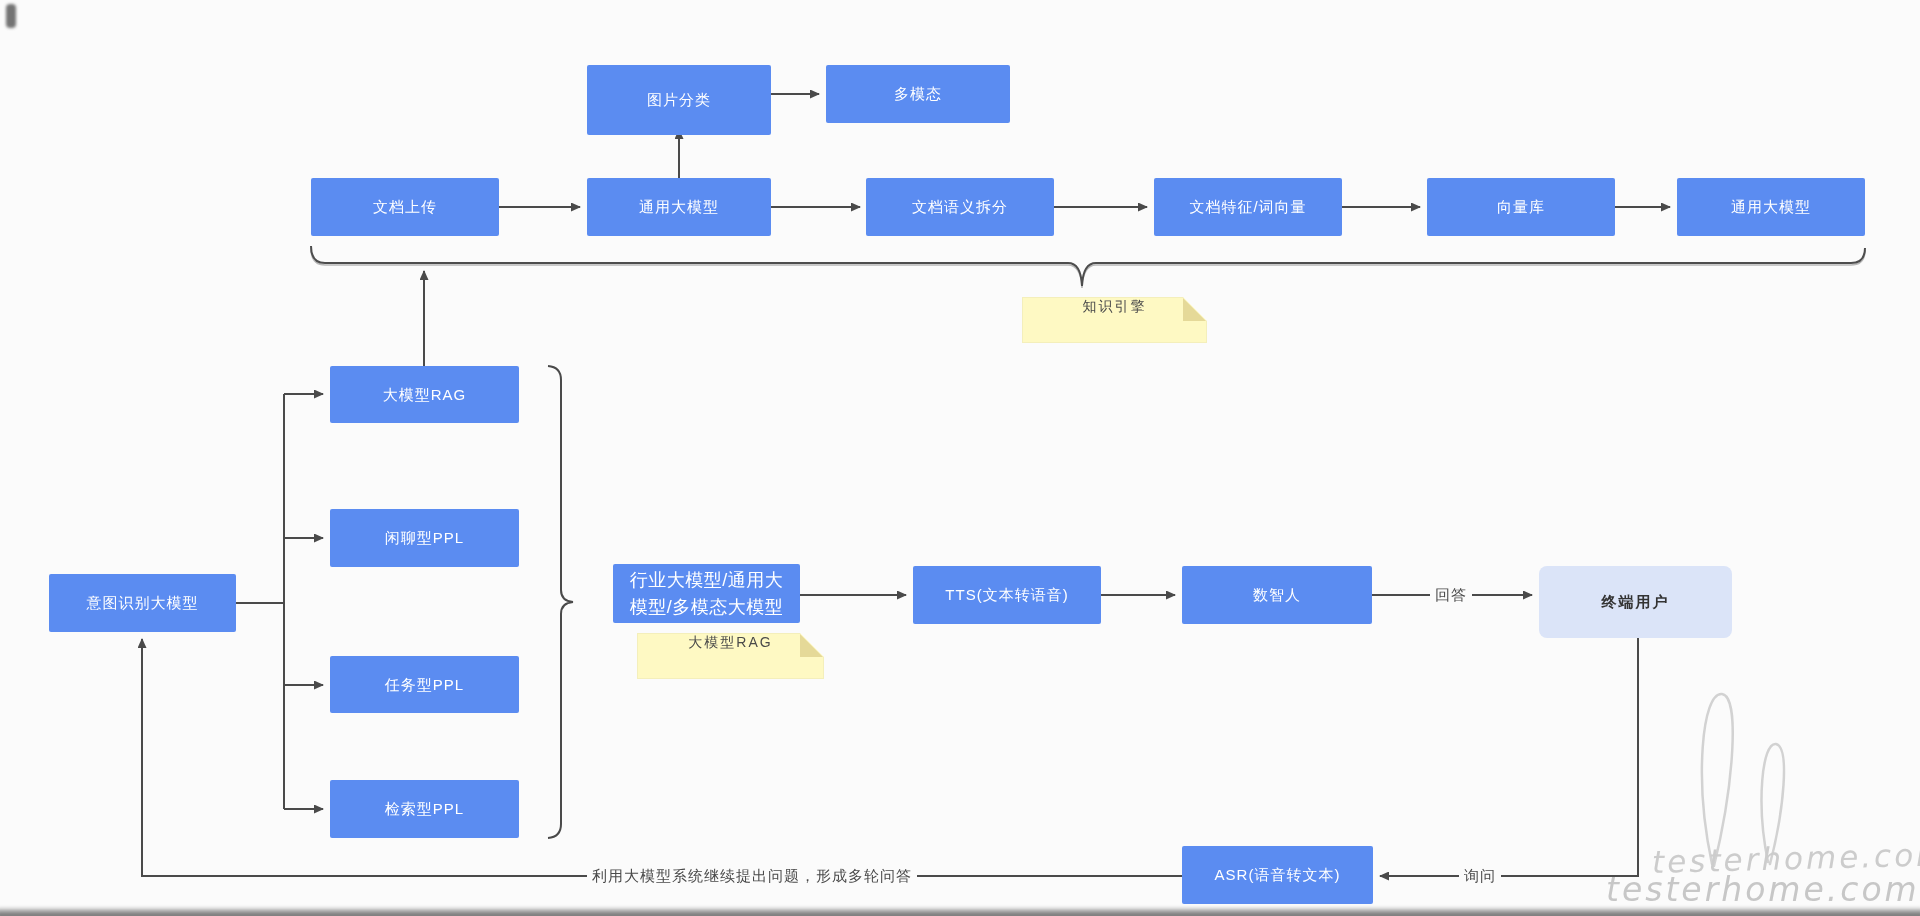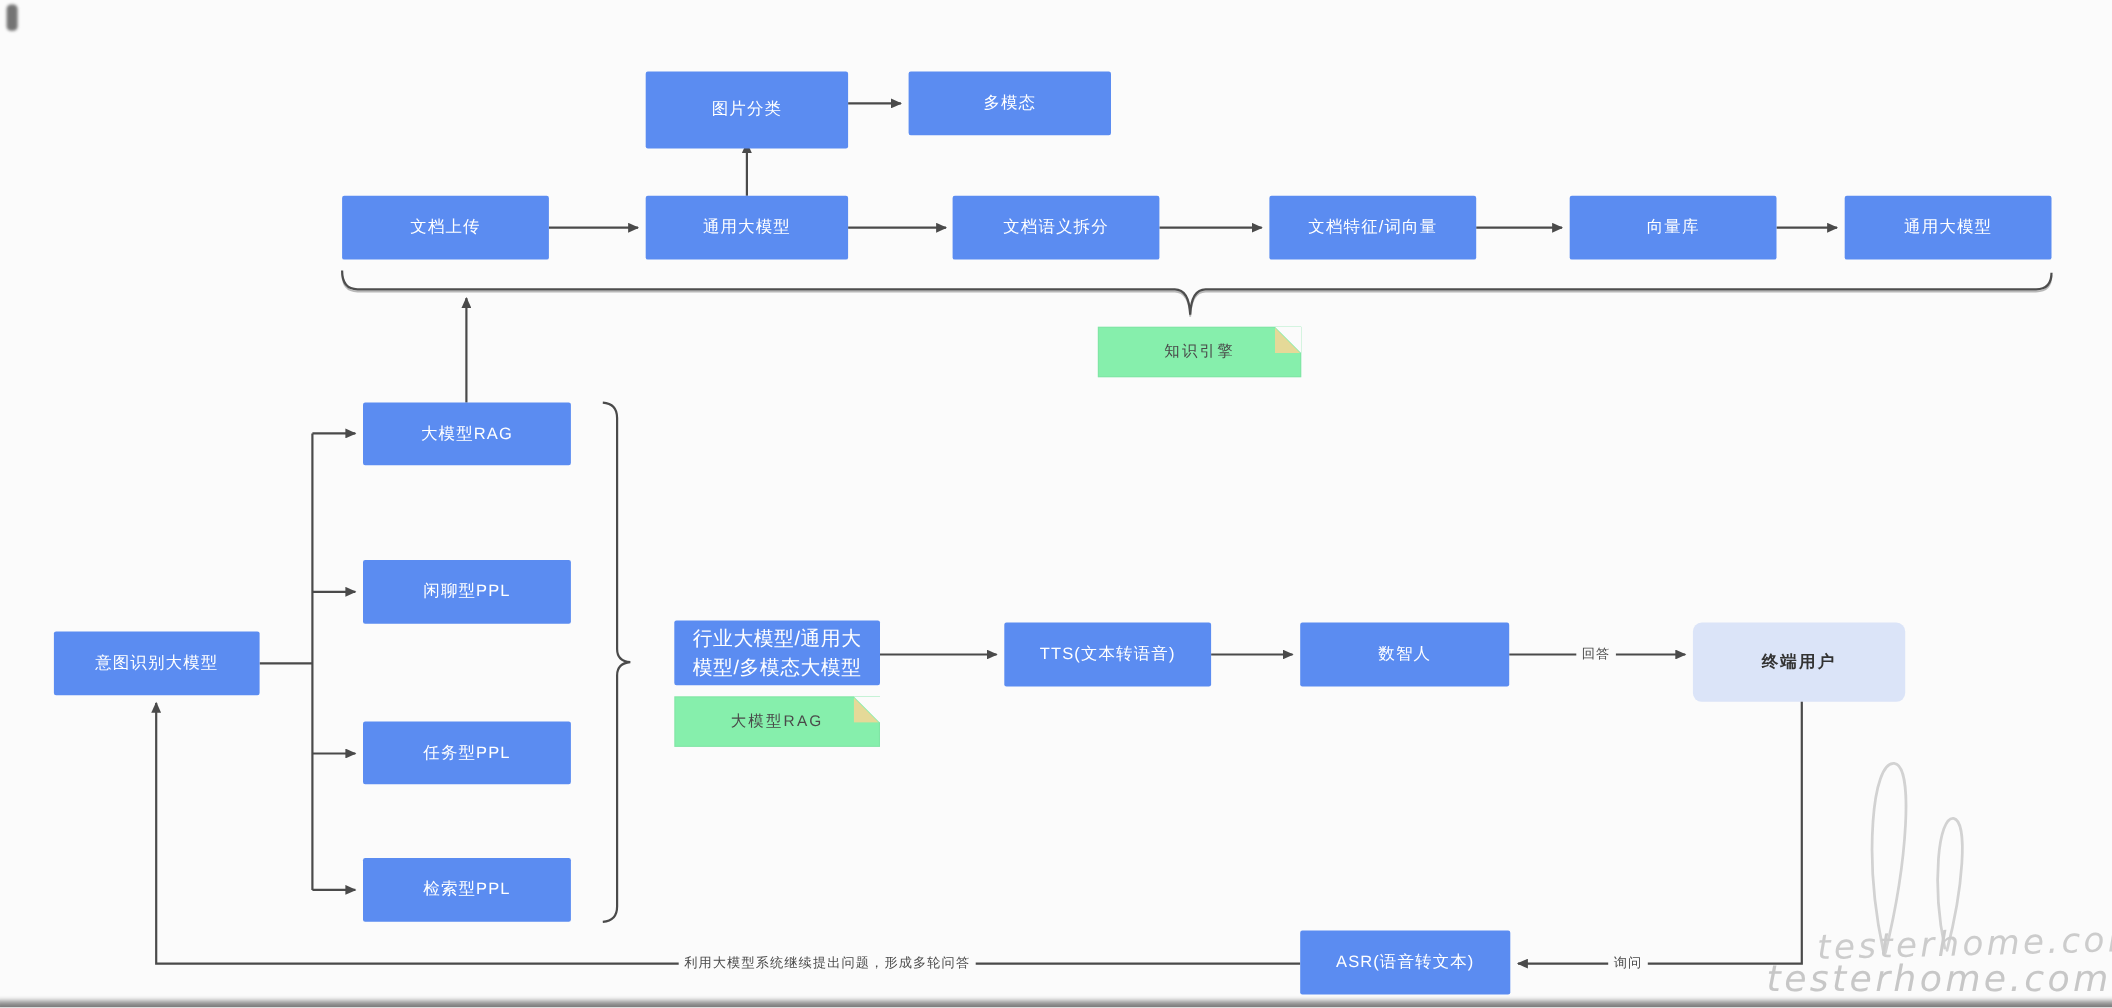--- a/index.html
+++ b/index.html
@@ -13,36 +13,37 @@
     display:flex;align-items:center;justify-content:center;text-align:center;
     background:#5b8cf1;color:#ffffff;font-size:15px;font-weight:500;
     letter-spacing:1px;line-height:1.45;border-radius:2px;word-break:break-all;
   }
   .node--multiline{font-size:18px;letter-spacing:0.5px;}
   .node--user{
     background:#dbe4f8;color:#333333;font-weight:700;border-radius:8px;letter-spacing:2px;
   }
   .note{
     position:absolute;box-sizing:border-box;
-    display:flex;align-items:center;justify-content:center;text-align:center;
-    background:#86efac;color:#4a4a4a;font-size:14px;letter-spacing:2px;
+    display:flex;justify-content:center;text-align:center;
+    background:#fef9c3;color:#4a4a4a;font-size:14px;letter-spacing:2px;
     border:1px solid rgba(0,0,0,0.04);
+    margin-left:24px;
   }
   .note .fold-cut{
     position:absolute;top:-1px;right:-1px;width:24px;height:24px;
     background:#fbfbfb;clip-path:polygon(0 0,100% 0,100% 100%);
   }
   .note .fold-flap{
     position:absolute;top:0;right:0;width:23px;height:23px;
     background:#e5d998;clip-path:polygon(0 0,100% 100%,0 100%);
   }
   .edge-label{
     position:absolute;transform:translate(-50%,-50%);
     background:#fbfbfb;padding:0 5px;white-space:nowrap;
-    font-size:12px;color:#4a4a4a;letter-spacing:1px;
+    font-size:15px;color:#4a4a4a;letter-spacing:1px;
   }
   .watermark-line{
     position:absolute;font-style:italic;color:#cccccc;
     font-family:"DejaVu Sans",sans-serif;white-space:nowrap;letter-spacing:3px;
   }
   #watermark-line-1{left:1652px;top:840px;font-size:31px;transform:rotate(-1.5deg);}
   #watermark-line-2{left:1606px;top:870px;font-size:33px;color:#c7c7c7;}
   #corner-smudge{
     position:absolute;left:6px;top:4px;width:10px;height:24px;
     background:#474747;border-radius:4px;filter:blur(1.5px);opacity:.75;

